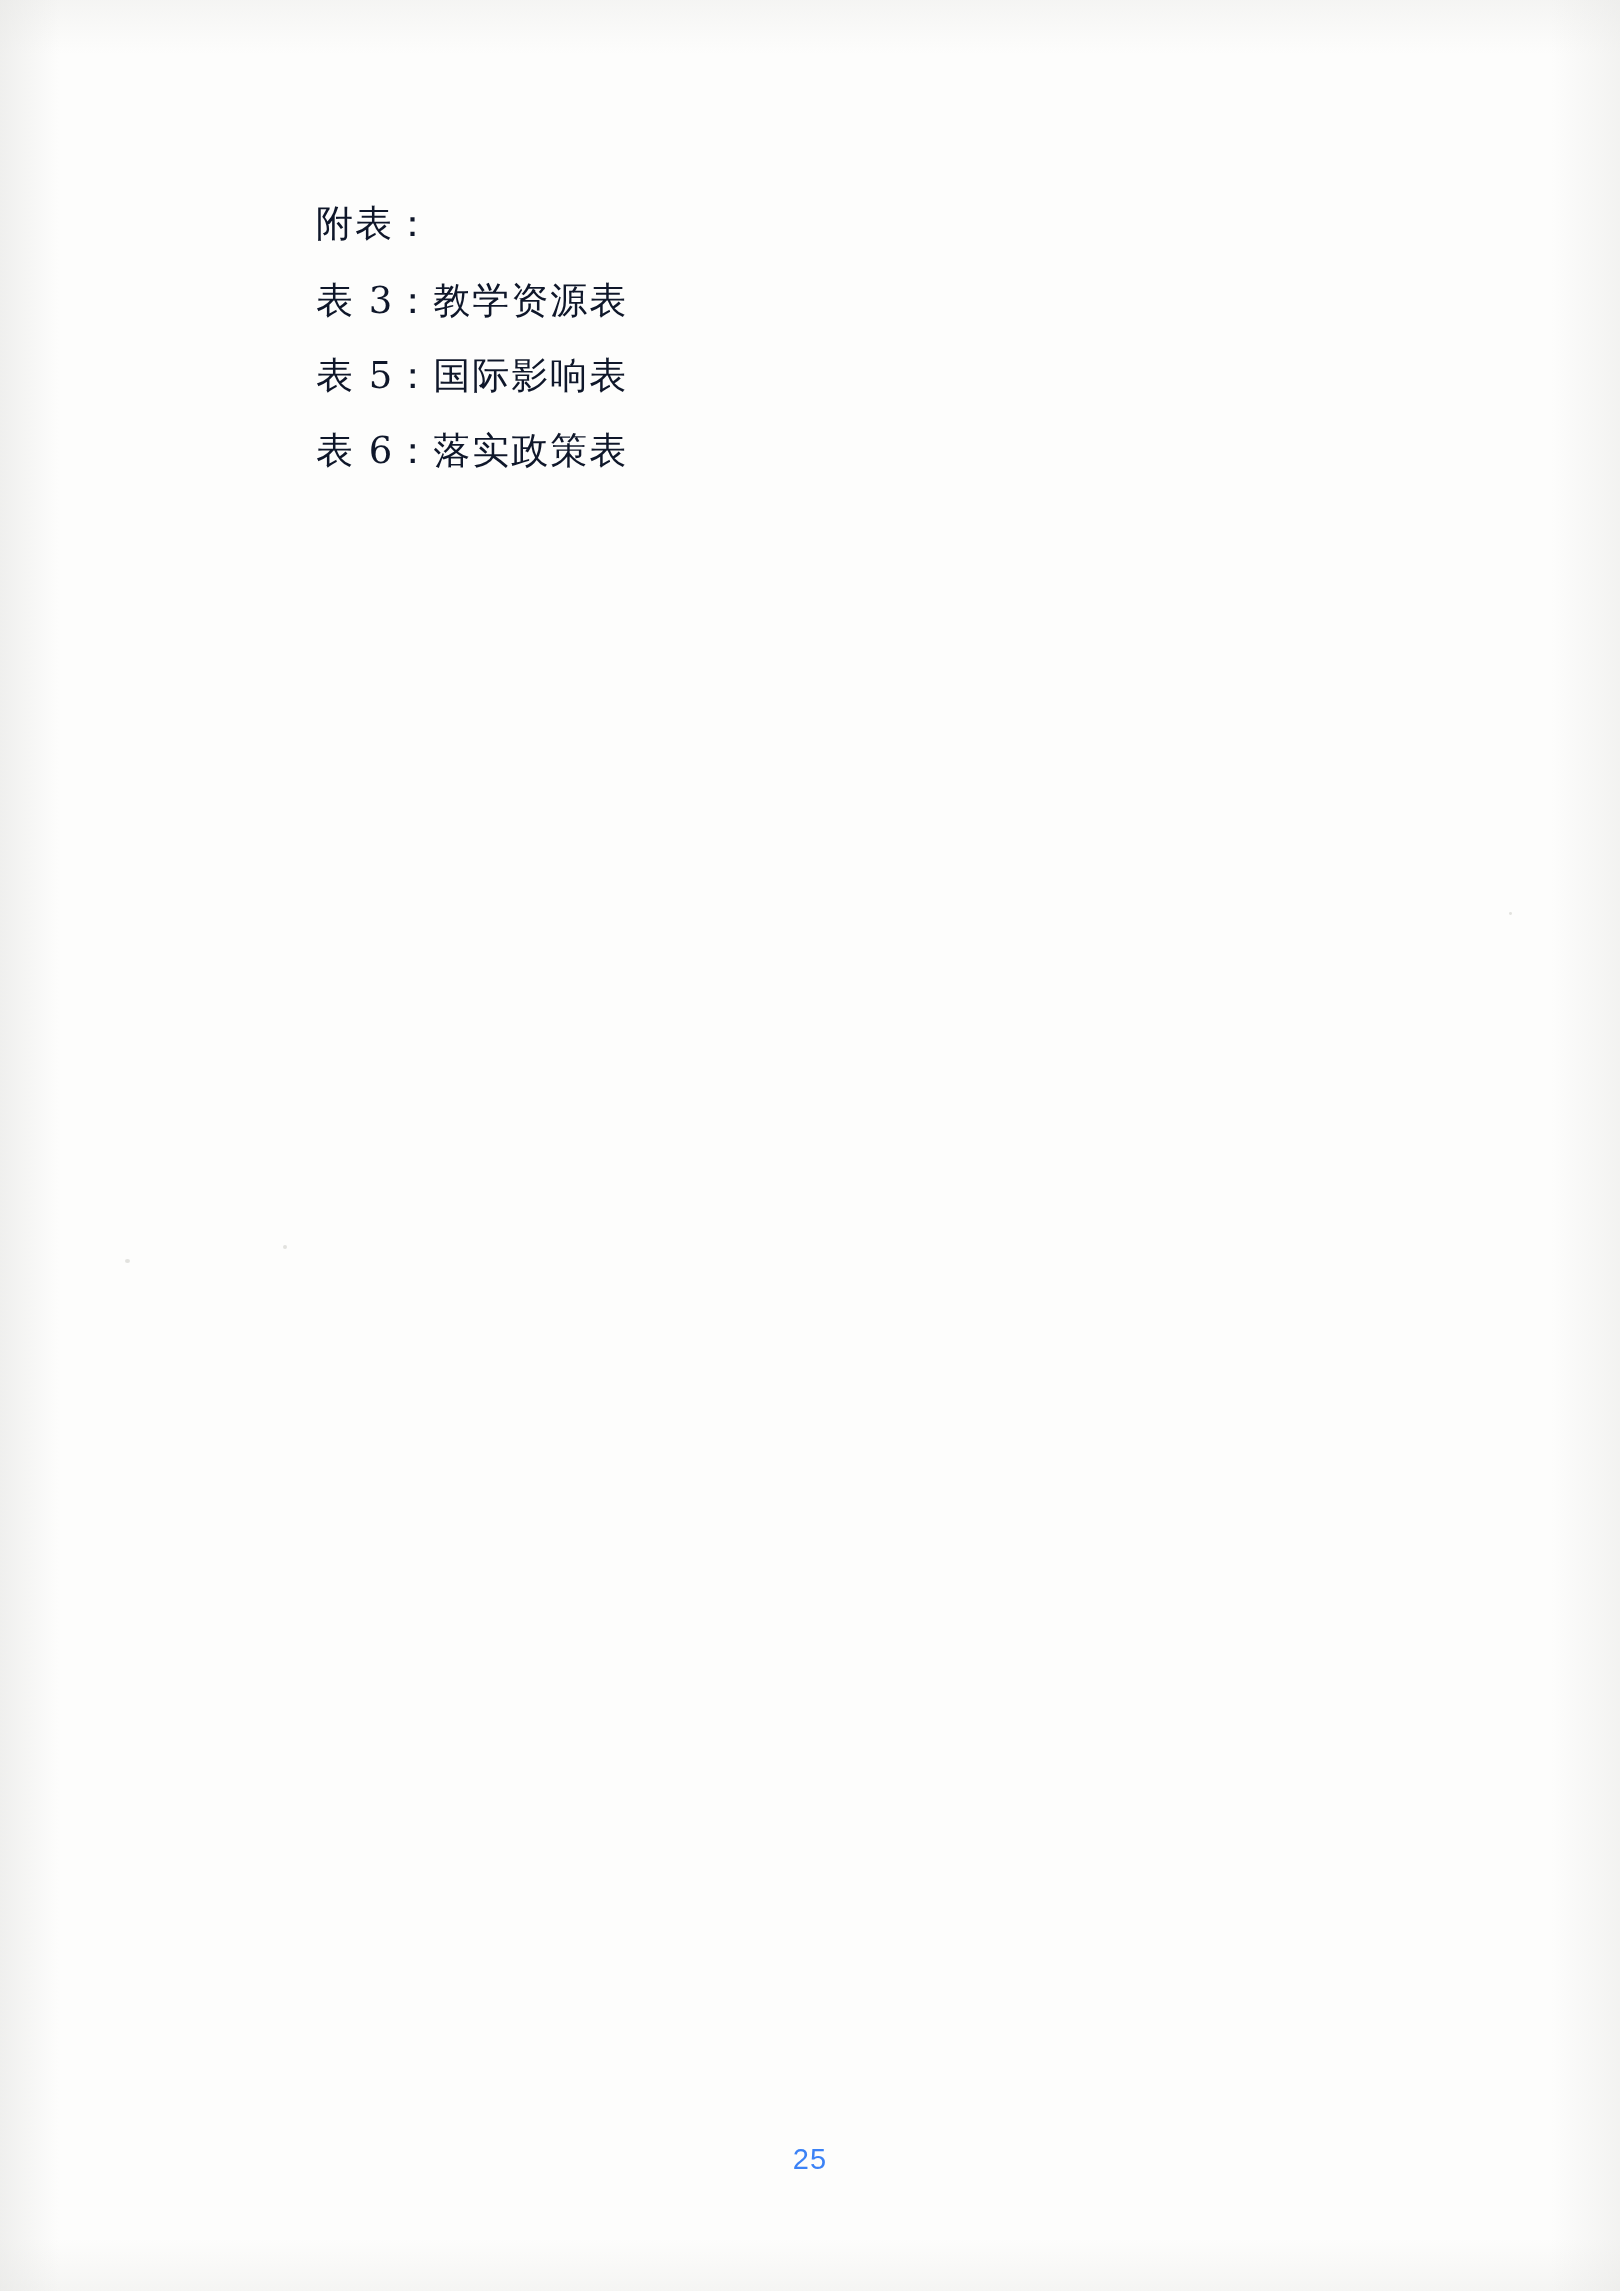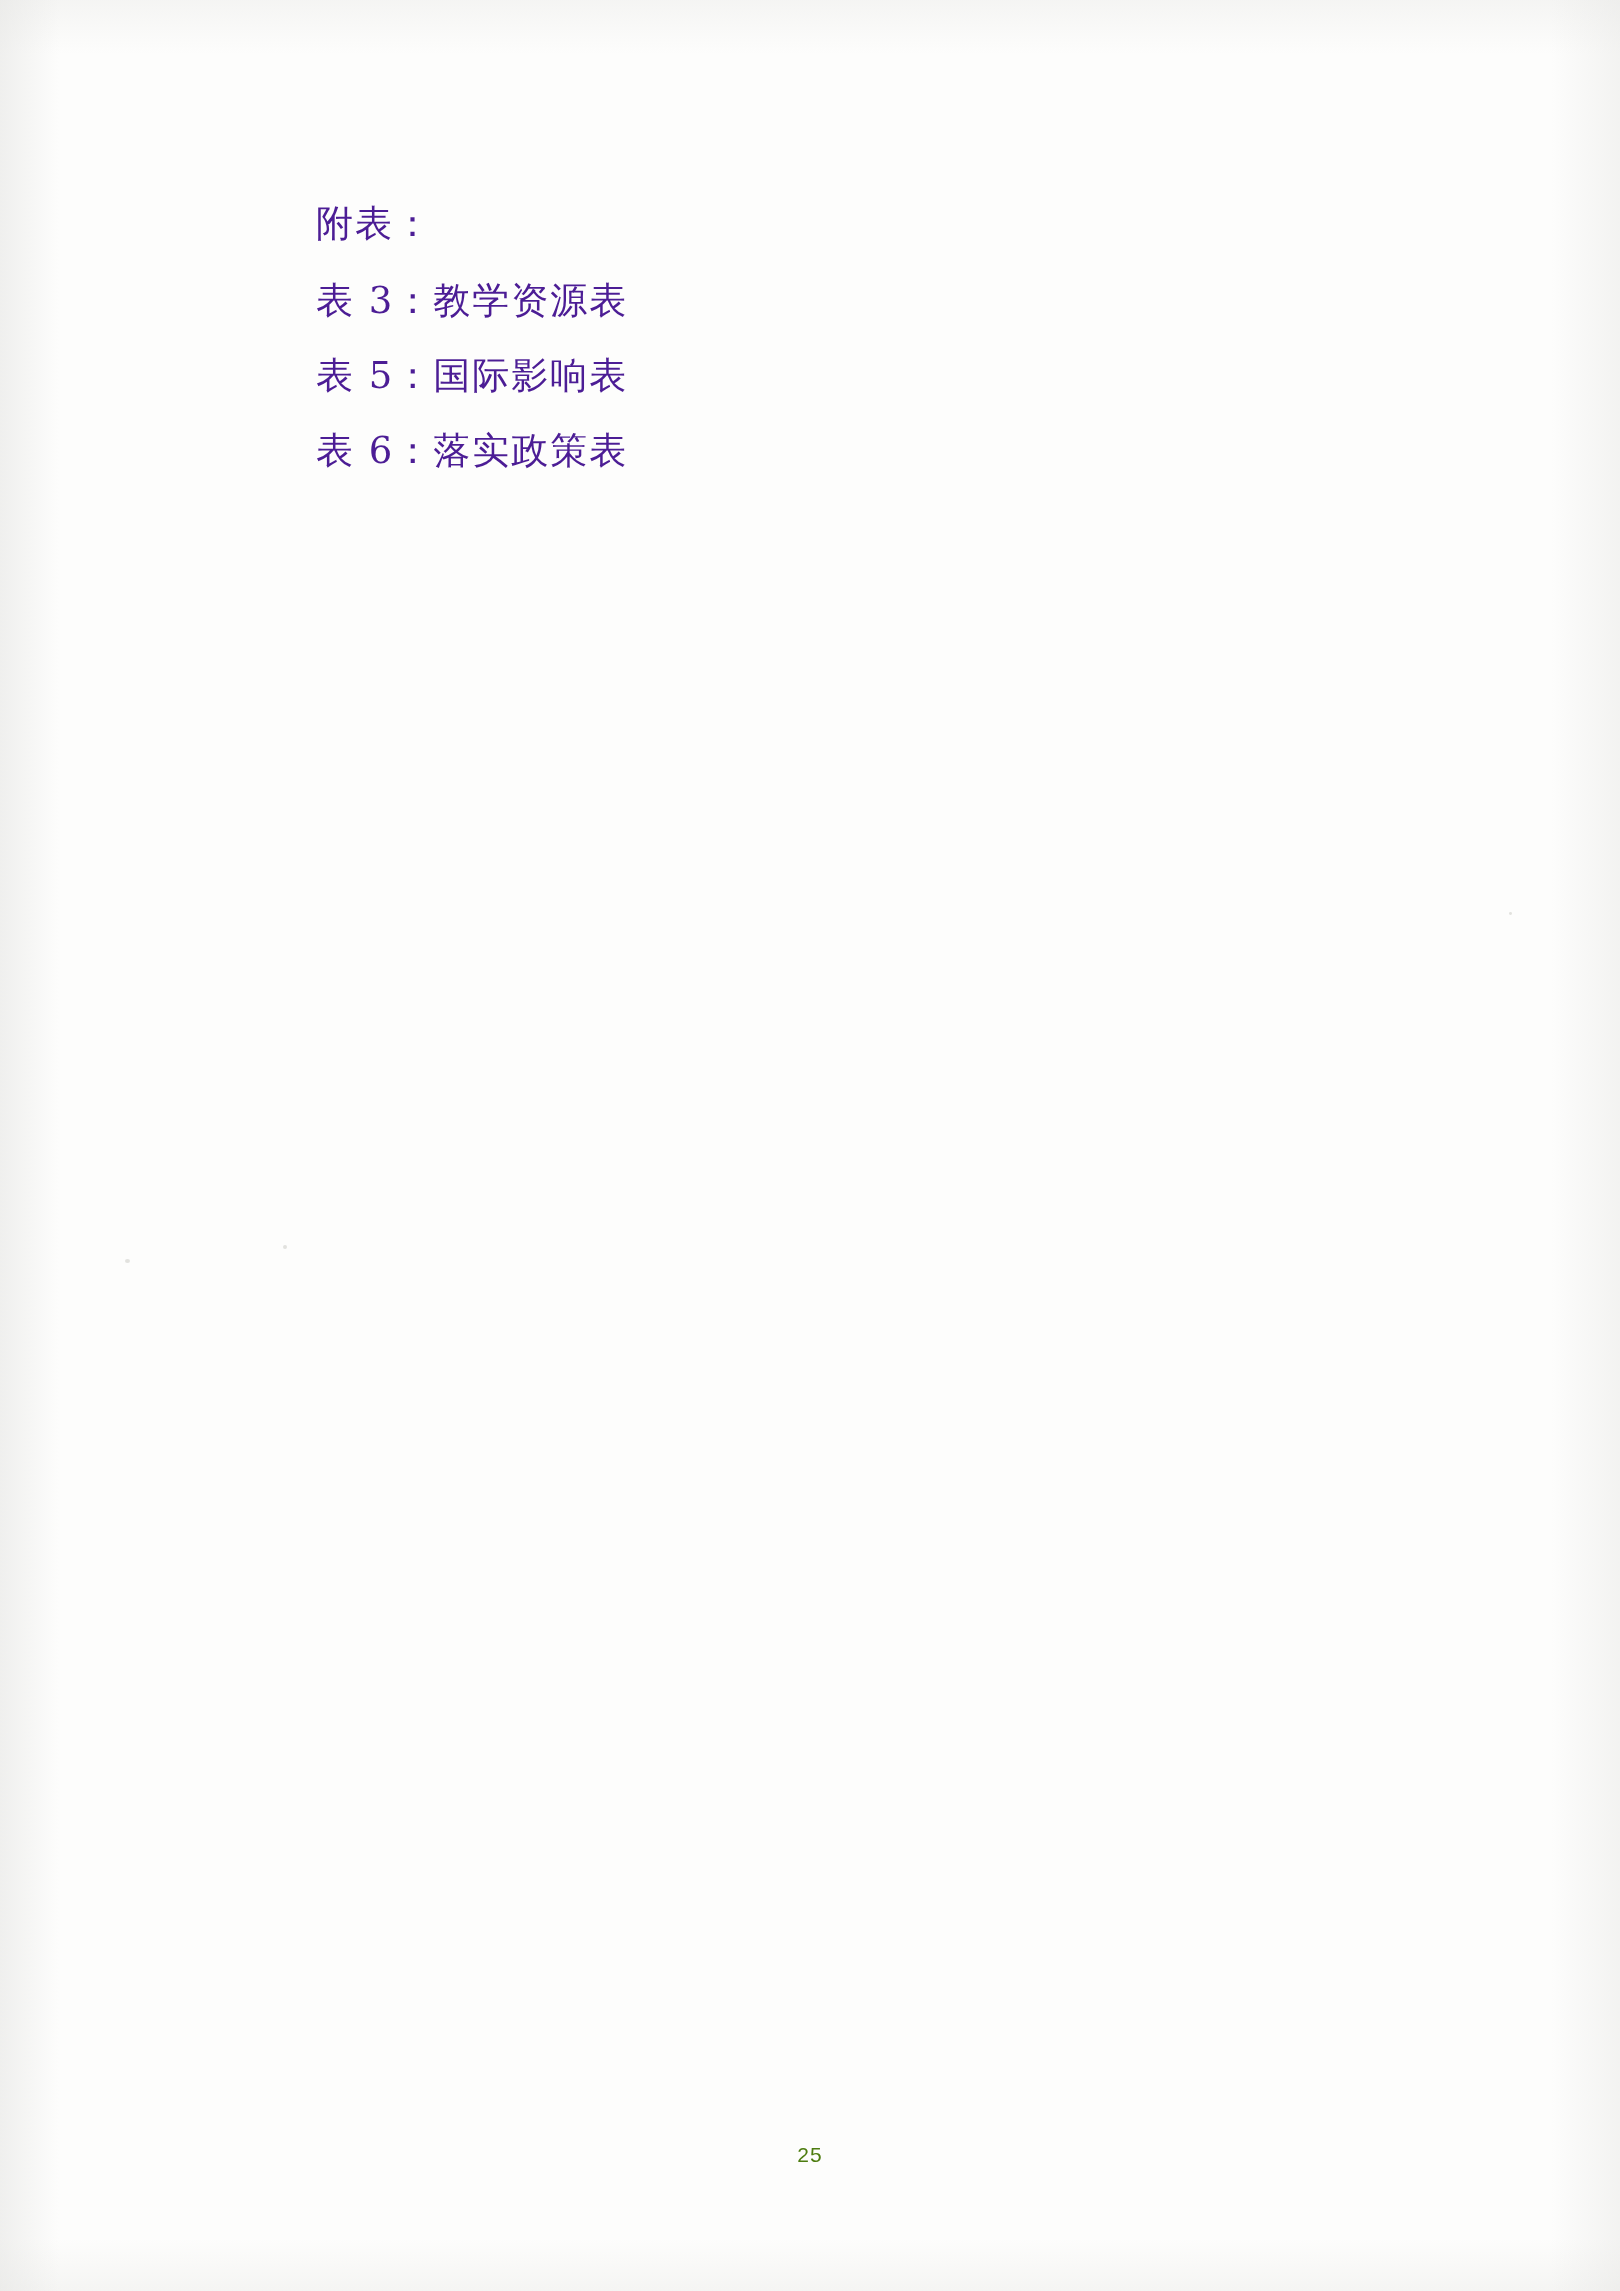--- a/index.html
+++ b/index.html
@@ -34,34 +34,34 @@
     position: absolute;
     left: 316px;
     top: 186px;
     width: 980px;
   }
   .doc-line {
     font-size: 37px;
     line-height: 75px;
     letter-spacing: 2px;
     white-space: pre;
-    color: #4c1d95;
+    color: #0f172a;
   }
   .doc-line.heading {
     margin-bottom: 2px;
   }
   .page-number {
     position: absolute;
     left: 0;
     right: 0;
     top: 2143px;
     text-align: center;
     font-family: "Liberation Sans", sans-serif;
-    font-size: 21px;
-    color: #4d7c0f;
+    font-size: 29px;
+    color: #3b82f6;
     letter-spacing: 1px;
   }
   
   .speck {
     position: absolute;
     background: #d8d8d4;
     border-radius: 50%;
     opacity: 0.75;
     pointer-events: none;
   }

